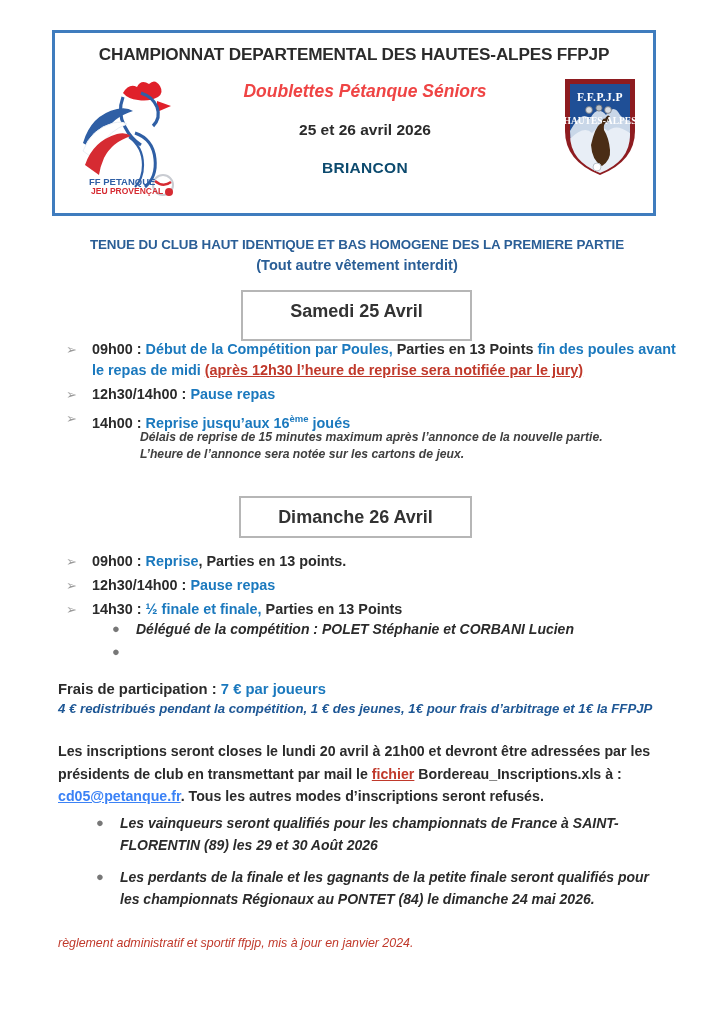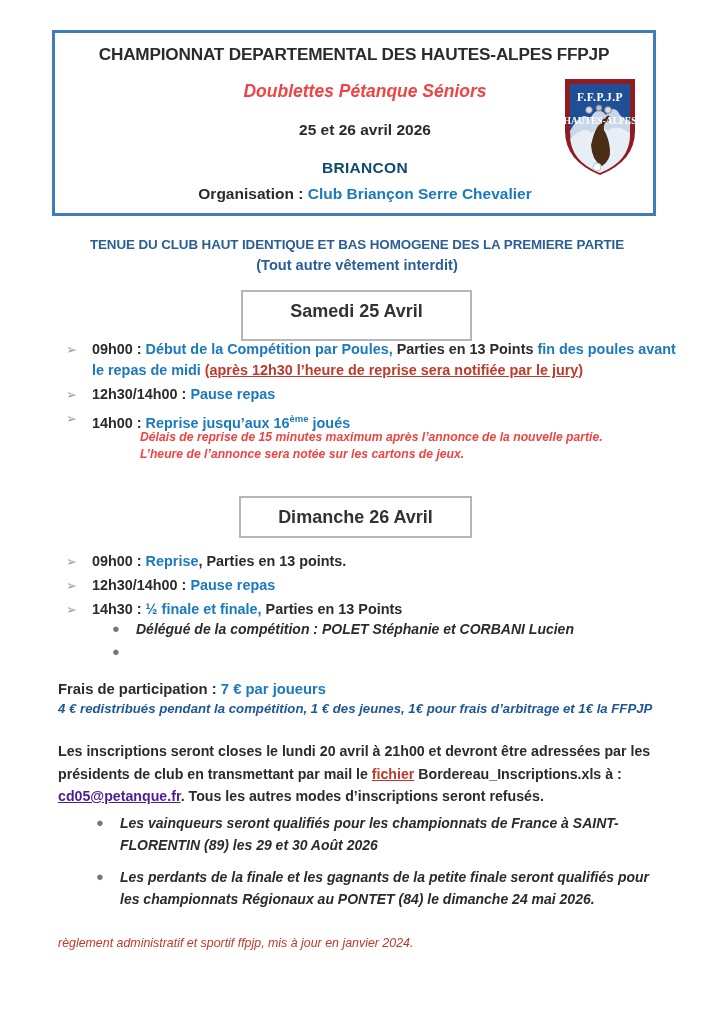--- a/index.html
+++ b/index.html
@@ -166,21 +166,21 @@
   .t-time   { font-weight: bold; color: #2b2b2b; }
   .t-blue   { font-weight: bold; color: #1b79be; }
   .t-dark   { font-weight: bold; color: #2b2b2b; }
   .t-red-u  { font-weight: bold; color: #c0392b; text-decoration: underline; }
   .t-sup    { font-size: 9.5px; vertical-align: super; }
 
   .note-red {
     position: absolute;
     left: 140px;
     width: 540px;
-    color: #ef4444;
+    color: #404040;
     font-style: italic;
     font-weight: bold;
     font-size: 12.2px;
     line-height: 17px;
   }
   #note-resume { top: 429px; }
 
   .sub-bullets {
     position: absolute;
     left: 112px;
@@ -233,21 +233,21 @@
     position: absolute;
     left: 58px;
     top: 740px;
     width: 600px;
     font-size: 14.2px;
     font-weight: bold;
     line-height: 22.5px;
     color: #2b2b2b;
   }
   .para .u-red { color: #c0392b; text-decoration: underline; }
-  .para .mail-link { color: #4c1d95; text-decoration: underline; }
+  .para .mail-link { color: #3b82f6; text-decoration: underline; }
 
   #qualifs { top: 812px; left: 96px; width: 576px; }
   #qualifs .sub-item { margin-bottom: 10px; }
 
   .footer-note {
     position: absolute;
     left: 58px;
     top: 934px;
     width: 610px;
     color: #c0392b;
@@ -257,20 +257,47 @@
   }
 </style>
 </head>
 <body>
 
 <div class="page">
 
   <div class="header-box">
     <div class="header-inner">
 
+      <div class="logo-left">
+        <svg viewBox="0 0 124 128" width="124" height="128" aria-hidden="true">
+
+          <path d="M52 20 q6 -10 14 -6 q4 -8 12 -3 q6 -6 11 2 q4 7 -2 11 q-9 5 -20 3 q-10 -1 -15 -7 Z" fill="#e0202a"></path>
+
+          <path d="M86 28 l14 5 l-14 6 Z" fill="#e0202a"></path>
+
+          <path d="M52 24 q-6 16 2 30 q6 12 16 18" fill="none" stroke="#2f5fa5" stroke-width="3.2"></path>
+          <path d="M70 20 q12 4 16 14 q4 11 -4 19" fill="none" stroke="#2f5fa5" stroke-width="3.2"></path>
+
+          <path d="M12 70 q8 -28 34 -34 q10 -2 16 2 q-20 6 -28 22 q-5 10 -6 20 Z" fill="#2f5fa5"></path>
+
+          <path d="M12 78 q8 -22 30 -28 q9 -2 14 1 q-18 7 -25 21 q-4 9 -5 16 Z" fill="#ffffff" stroke="#e9eef5" stroke-width="1"></path>
+
+          <path d="M14 92 q8 -24 32 -31 q9 -2 14 2 q-19 6 -27 22 q-4 9 -5 17 Z" fill="#d62b32"></path>
+
+          <path d="M64 60 q18 6 20 26 q2 18 -10 28" fill="none" stroke="#2f5fa5" stroke-width="3"></path>
+          <path d="M58 64 q14 10 14 28 q0 14 -8 22" fill="none" stroke="#2f5fa5" stroke-width="2.2"></path>
+
+          <circle cx="92" cy="112" r="10" fill="#ffffff" stroke="#c9ccd2" stroke-width="2"></circle>
+          <path d="M84 108 q8 7 16 1" fill="none" stroke="#d62b32" stroke-width="2.4"></path>
+          <circle cx="98" cy="119" r="4" fill="#d62b32"></circle>
+
+          <text x="18" y="112" font-family="Liberation Sans, sans-serif" font-size="9.5" font-weight="bold" fill="#2f5fa5">FF PETANQUE</text>
+          <text x="20" y="121" font-family="Liberation Sans, sans-serif" font-size="8.5" font-weight="bold" fill="#d62b32">JEU PROVENÇAL</text>
+        </svg>
+      </div>
 
       <div class="logo-right">
         <svg viewBox="0 0 78 104" width="78" height="104" aria-hidden="true">
           <path d="M4 4 h70 v52 q0 30 -35 44 q-35 -14 -35 -44 Z" fill="#8e1c20"></path>
           <path d="M9 9 h60 v47 q0 26 -30 38 q-30 -12 -30 -38 Z" fill="#1f4f96"></path>
           <path d="M9 56 q12 -22 20 -12 q7 -14 16 -4 q8 -12 14 0 q5 6 10 6 v10 q0 26 -30 38 q-30 -12 -30 -38 Z" fill="#c9d7e8"></path>
           <path d="M9 64 q14 -14 22 -6 q8 -10 16 -2 q8 -8 22 2 v2 q0 26 -30 38 q-30 -12 -30 -38 Z" fill="#e8eef6"></path>
           <path d="M30 70 q4 -18 10 -22 q3 -8 6 -2 q-4 3 -3 9 q5 8 6 20 q1 10 -8 16 q-10 -5 -11 -21 Z" fill="#4a2d16"></path>
           <path d="M44 44 q3 -6 5 -2 q-1 4 -3 6 Z" fill="#3a2310"></path>
           <circle cx="36" cy="92" r="4" fill="#ffffff" stroke="#b9c2cc" stroke-width="1"></circle>
@@ -279,24 +306,20 @@
           <circle cx="38" cy="33" r="3.1" fill="#b9bfc6" stroke="#6c7178" stroke-width="0.8"></circle>
           <circle cx="47" cy="35" r="3.4" fill="#d9dde2" stroke="#6c7178" stroke-width="0.8"></circle>
           <text x="39" y="49" text-anchor="middle" font-family="Liberation Serif, serif" font-size="9.5" font-weight="bold" fill="#ffffff">HAUTES-ALPES</text>
         </svg>
       </div>
 
       <div class="header-title">CHAMPIONNAT DEPARTEMENTAL DES HAUTES-ALPES FFPJP</div>
       <div class="header-sub">Doublettes Pétanque Séniors</div>
       <div class="header-date">25 et 26 avril 2026</div>
       <div class="header-city">BRIANCON</div>
-      <div class="header-org">
-        <span>Organisation  :</span>
-        <span class="org-value">Club Briançon Serre Chevalier</span>
-      </div>
     </div>
   </div>
 
   <div class="notice">
     <span class="l1">TENUE DU CLUB HAUT IDENTIQUE ET BAS HOMOGENE DES LA PREMIERE PARTIE</span>
     <span class="l2">(Tout autre vêtement interdit)</span>
   </div>
 
   <div class="day-box" id="day-box-sat">Samedi 25 Avril</div>
 

